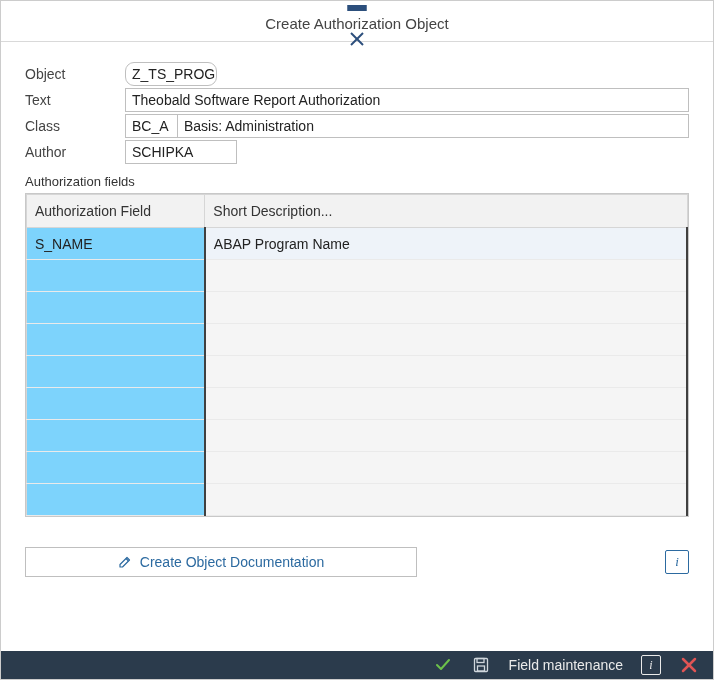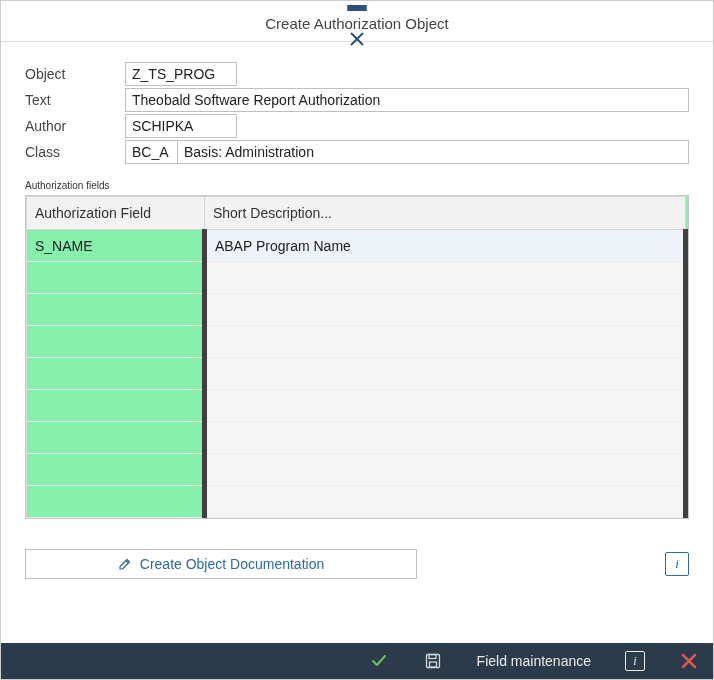--- a/index.html
+++ b/index.html
@@ -83,57 +83,57 @@
     border: 1px solid #bfbfbf;
     padding: 3px 6px;
     background: #fff;
     font-size: 14px;
     color: #222;
     box-sizing: border-box;
     min-height: 24px;
     display: flex;
     align-items: center;
   }
-  .field-object { width: 112px; }
+  .field-object { width: 92px; border-radius: 9px; }
   .field-text   { flex: 1; }
   .field-class-group { display: flex; flex: 1; }
   .field-class-code { width: 52px; border-right: none; }
   .field-class-desc { flex: 1; }
   .field-author { width: 112px; }
 
   .section-label {
-    margin-top: 16px;
+    margin-top: 10px;
     margin-bottom: 4px;
     color: #333;
-    font-size: 10px;
+    font-size: 13px;
   }
   
   .auth-table-wrap {
     border: 1px solid #c8c8c8;
-    background: #86efac;
+    background: #7dd3fc;
   }
   .auth-table {
     width: 100%;
     border-collapse: collapse;
     table-layout: fixed;
   }
   .auth-table th {
     background: #f2f2f2;
     text-align: left;
     font-weight: normal;
     color: #333;
     padding: 5px 8px;
     border: 1px solid #d6d6d6;
     font-size: 14px;
     height: 22px;
   }
   .auth-table td {
     padding: 5px 8px;
     border-left: 1px solid #d6d6d6;
-    border-right: 5px solid #404040;
+    border-right: 2px solid #404040;
     border-bottom: 1px solid #eaeaea;
     height: 21px;
     font-size: 14px;
     color: #222;
   }
   .auth-table td.desc-col {
     background: #eef3f9;
   }
   .auth-table td.desc-empty {
     background: #f5f5f5;
@@ -174,26 +174,26 @@
     font-family: Georgia, serif;
     font-style: italic;
     font-size: 13px;
     cursor: pointer;
     border-radius: 2px;
     margin-left: auto;
   }
   
   .footer {
     background: #2b3b4c;
-    height: 36px;
+    height: 28px;
     display: flex;
     align-items: center;
     justify-content: flex-end;
     padding: 0 14px;
-    gap: 34px;
+    gap: 18px;
     color: #eaeaea;
     font-size: 14px;
     margin-top: 28px;
   }
   .footer .ficon {
     cursor: pointer;
     display: flex;
     align-items: center;
     justify-content: center;
     width: 20px;
@@ -242,30 +242,30 @@
       <div class="form-label">Object</div>
       <div class="form-field field-object">Z_TS_PROG</div>
     </div>
 
     <div class="form-row">
       <div class="form-label">Text</div>
       <div class="form-field field-text">Theobald Software Report Authorization</div>
     </div>
 
     <div class="form-row">
-      <div class="form-label">Author</div>
-      <div class="form-field field-author">SCHIPKA</div>
-    </div>
-
-    <div class="form-row">
       <div class="form-label">Class</div>
       <div class="field-class-group">
         <div class="form-field field-class-code">BC_A</div>
         <div class="form-field field-class-desc">Basis: Administration</div>
       </div>
+    </div>
+
+    <div class="form-row">
+      <div class="form-label">Author</div>
+      <div class="form-field field-author">SCHIPKA</div>
     </div>
 
     <div class="section-label">Authorization fields</div>
     <div class="auth-table-wrap">
       <table class="auth-table">
         <colgroup>
           <col class="col-field">
             <col class="col-desc">
         </colgroup>
         <thead>

